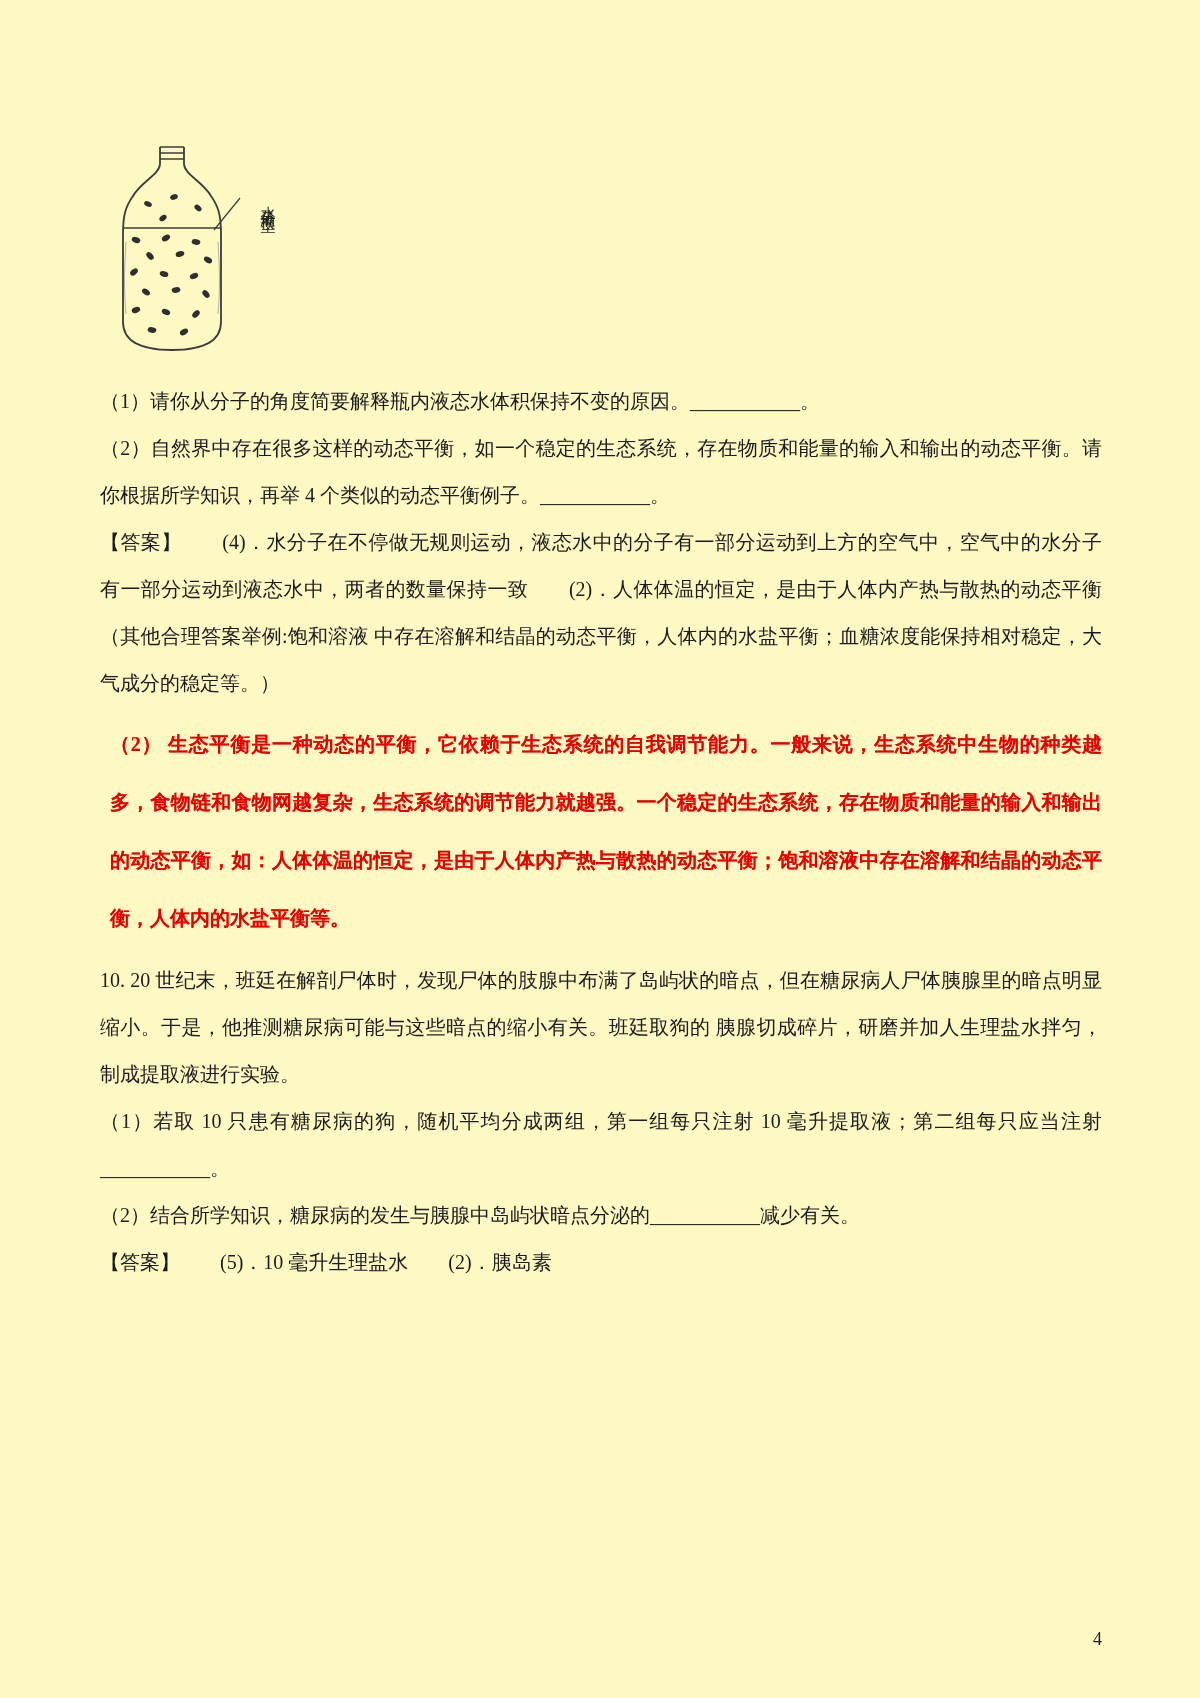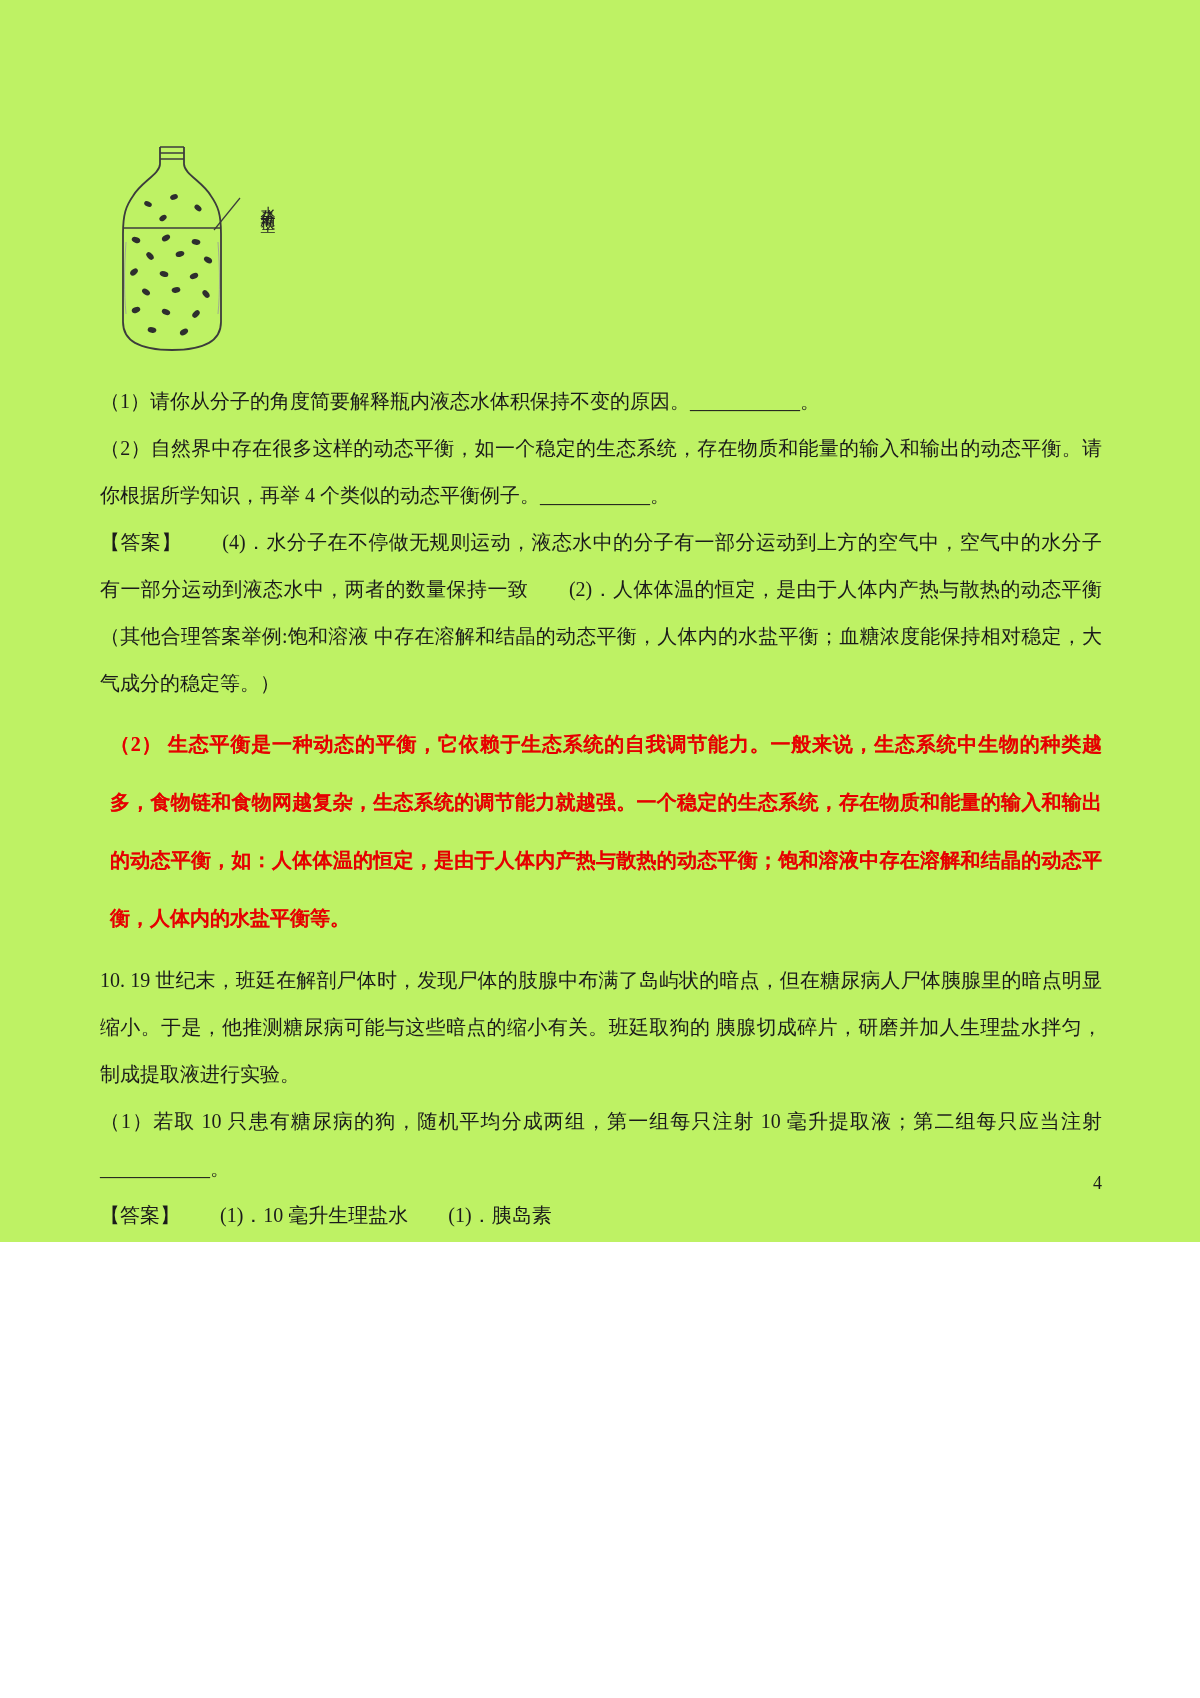--- a/index.html
+++ b/index.html
@@ -1,20 +1,20 @@
 <!DOCTYPE html>
 <html><head>
 <meta charset="utf-8">
 <style>
   html,body{margin:0;padding:0;background:#ffffff;}
   .page{
     position:relative;
     width:1200px;
-    height:1242px;
-    background:#bef264;
+    height:1698px;
+    background:#fef9c3;
     overflow:hidden;
     font-family:"Liberation Serif","DejaVu Serif",serif;
     color:#1b1b1b;
   }
   .content{
     position:absolute;
     left:100px;
     right:98px;
     top:142px;
   }
@@ -110,19 +110,20 @@
           <ellipse cx="76" cy="190" rx="4.4" ry="2.8" transform="rotate(-30 76 190)"></ellipse>
         </g>
       </svg>
       <span class="figure-label">水分子模型</span>
     </div>
 
     <p class="para">（1）请你从分子的角度简要解释瓶内液态水体积保持不变的原因。___________。</p>
     <p class="para">（2）自然界中存在很多这样的动态平衡，如一个稳定的生态系统，存在物质和能量的输入和输出的动态平衡。请你根据所学知识，再举 4 个类似的动态平衡例子。___________。</p>
     <p class="para">【答案】　　(4)．水分子在不停做无规则运动，液态水中的分子有一部分运动到上方的空气中，空气中的水分子有一部分运动到液态水中，两者的数量保持一致　　(2)．人体体温的恒定，是由于人体内产热与散热的动态平衡（其他合理答案举例:饱和溶液 中存在溶解和结晶的动态平衡，人体内的水盐平衡；血糖浓度能保持相对稳定，大气成分的稳定等。）</p>
     <p class="para red">（2） 生态平衡是一种动态的平衡，它依赖于生态系统的自我调节能力。一般来说，生态系统中生物的种类越多，食物链和食物网越复杂，生态系统的调节能力就越强。一个稳定的生态系统，存在物质和能量的输入和输出的动态平衡，如：人体体温的恒定，是由于人体内产热与散热的动态平衡；饱和溶液中存在溶解和结晶的动态平衡，人体内的水盐平衡等。</p>
-    <p class="para">10. 19 世纪末，班廷在解剖尸体时，发现尸体的肢腺中布满了岛屿状的暗点，但在糖尿病人尸体胰腺里的暗点明显缩小。于是，他推测糖尿病可能与这些暗点的缩小有关。班廷取狗的 胰腺切成碎片，研磨并加人生理盐水拌匀，制成提取液进行实验。</p>
+    <p class="para">10. 20 世纪末，班廷在解剖尸体时，发现尸体的肢腺中布满了岛屿状的暗点，但在糖尿病人尸体胰腺里的暗点明显缩小。于是，他推测糖尿病可能与这些暗点的缩小有关。班廷取狗的 胰腺切成碎片，研磨并加人生理盐水拌匀，制成提取液进行实验。</p>
     <p class="para">（1）若取 10 只患有糖尿病的狗，随机平均分成两组，第一组每只注射 10 毫升提取液；第二组每只应当注射___________。</p>
-    <p class="para">【答案】　　(1)．10 毫升生理盐水　　(1)．胰岛素</p>
+    <p class="para">（2）结合所学知识，糖尿病的发生与胰腺中岛屿状暗点分泌的___________减少有关。</p>
+    <p class="para">【答案】　　(5)．10 毫升生理盐水　　(2)．胰岛素</p>
   </div>
 
   <div class="page-number">4</div>
 </div>
 
 </body></html>

